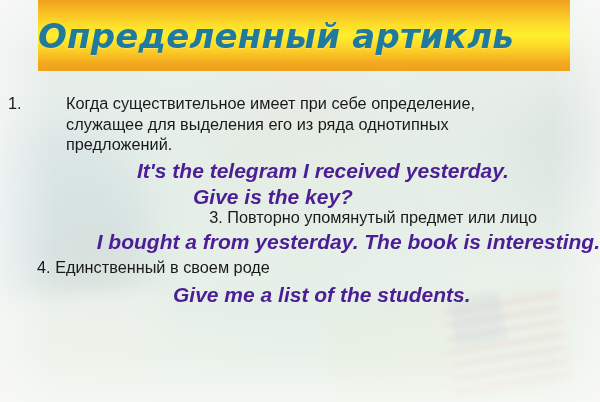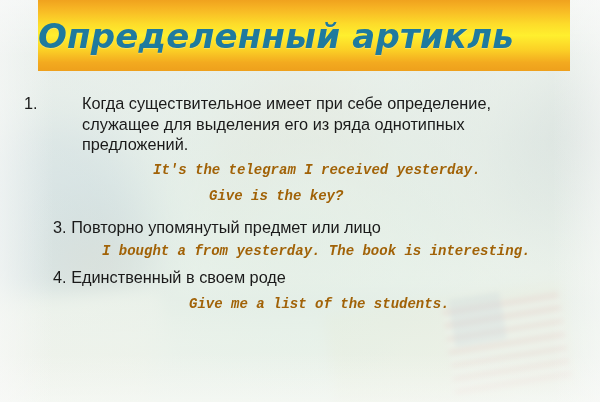--- a/index.html
+++ b/index.html
@@ -226,54 +226,52 @@
 
   
   .content {
     position: absolute;
     left: 0;
     top: 93px;
     width: 600px;
   }
   .rule-block {
     position: relative;
-    padding-left: 16px;
   }
   .rule-ru {
     color: #1a1a1a;
     font-size: 16.3px;
     line-height: 20.5px;
     font-weight: normal;
     white-space: pre-wrap;
   }
   .rule-1 {
     margin: 0 0 0 37px;
     width: 470px;
     text-indent: -29px;
     padding-left: 29px;
   }
   .rule-1 .num { display: inline-block; width: 29px; }
   .rule-n {
     margin: 0 0 0 37px;
     width: 500px;
   }
   .example-en {
-    color: #a16207;
-    font-size: 14px;
+    color: #4c1d95;
+    font-size: 21px;
     font-style: italic;
     font-weight: bold;
     line-height: 21px;
     white-space: nowrap;
-    font-family: Liberation Mono, monospace;
   }
 
   .ex-1 { margin: 5px 0 0 137px; }
   .blk-2 { margin-top: 5px; }
   .ex-2 { margin: 4px 0 0 193px; }
-  .blk-3 { margin-top: 10px; }
+  .blk-3 { margin-top: 0; text-align: right; }
   .ex-3 { margin: 4px 0 0 86px; }
   .blk-4 { margin-top: 5px; }
   .ex-4 { margin: 4px 0 0 119px; }
   .blk-5 { margin-top: 6px; }
   .ex-5 { margin: 4px 16px 0 173px; }
 </style>
 </head>
 <body>
 
 <div id="slide">

